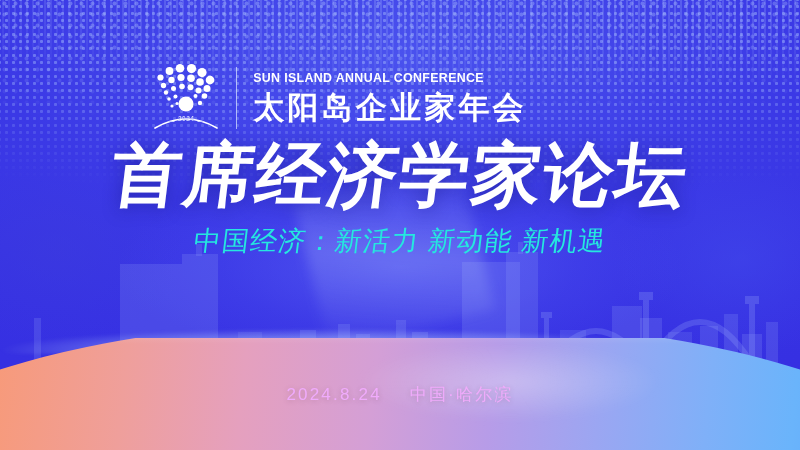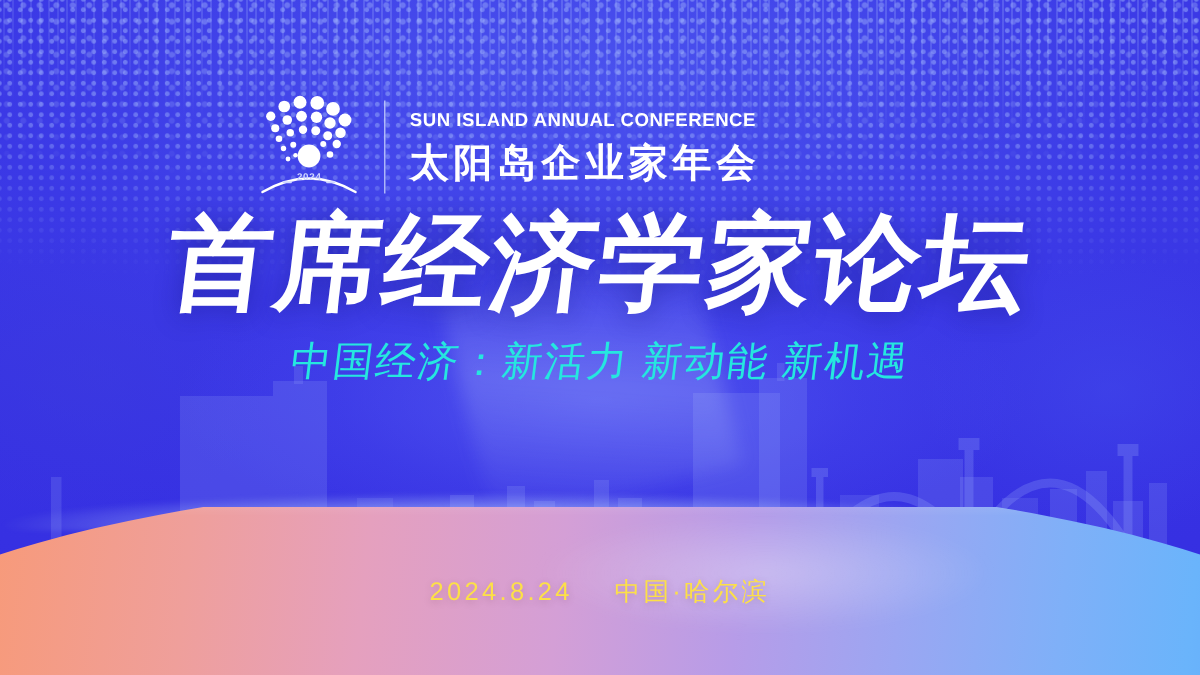--- a/index.html
+++ b/index.html
@@ -136,21 +136,21 @@
     width:1px; height:62px; margin:0 16px 0 14px;
     background:rgba(214,224,255,0.72); flex:0 0 auto;
   }
   .logo-text { display:flex; flex-direction:column; gap:3px; }
   .logo-en {
     color:#ffffff; font-size:12.4px; font-weight:700;
     letter-spacing:0.35px; line-height:1.26;
     white-space:nowrap;
   }
   .logo-cn {
-    color:#ffffff; font-size:26px; font-weight:700;
+    color:#ffffff; font-size:31px; font-weight:700;
     letter-spacing:3.2px; line-height:1.1; white-space:nowrap;
     margin-top:2px;
   }
 
   
   .headline {
     position:absolute; left:0; top:140px; width:800px;
     text-align:center; color:#ffffff;
     font-size:70px; font-weight:900;
     letter-spacing:2px; line-height:1;
@@ -163,21 +163,21 @@
     text-align:center; color:#25e7df;
     font-size:27px; font-weight:400;
     letter-spacing:1.2px; line-height:1;
     transform:skewX(-7deg);
     white-space:nowrap;
   }
 
   
   .footer {
     position:absolute; left:0; top:383px; width:800px;
-    text-align:center; color:#fde047;
+    text-align:center; color:#f0abfc;
     font-size:17px; font-weight:400; letter-spacing:2.2px;
     white-space:nowrap;
     text-shadow:0 1px 5px rgba(120,70,90,0.28);
   }
   .footer .sep { display:inline-block; width:14px; }
 </style>
 </head>
 <body>
 
 <div id="poster">

